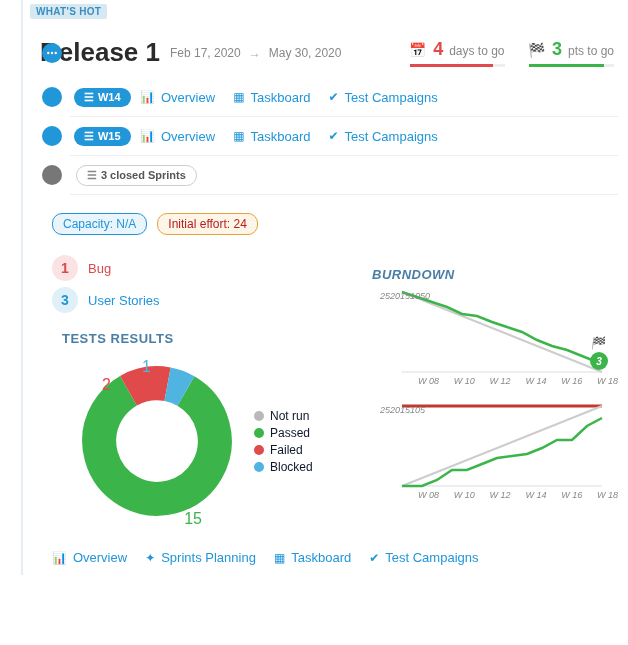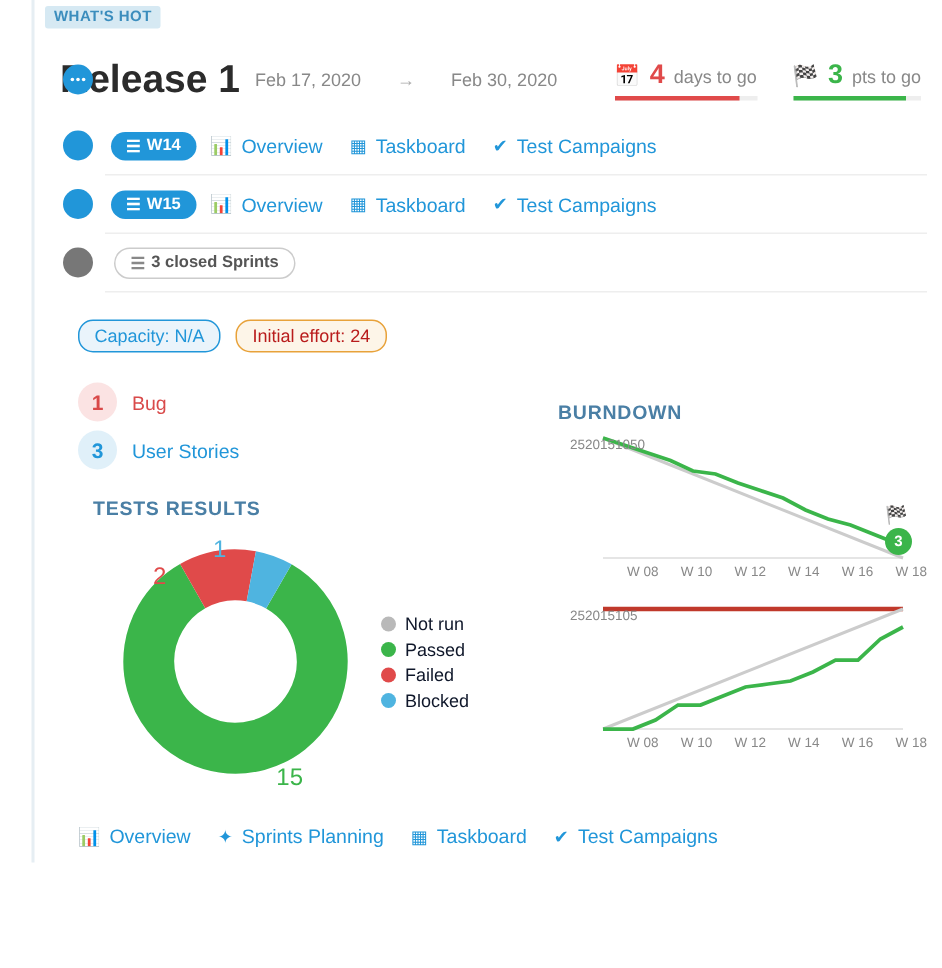--- a/index.html
+++ b/index.html
@@ -5,21 +5,21 @@
   * { box-sizing: border-box; margin: 0; padding: 0; }
   body { font-family: -apple-system, "Segoe UI", Arial, sans-serif; font-size: 13px; color: #333; background: #fff; width: 628px; }
   .timeline { position: relative; padding-left: 30px; }
   .timeline::before { content: ""; position: absolute; left: 21px; top: 0; bottom: 0; width: 2px; background: #e6eef3; }
   .whats-hot { display: inline-block; background: #d6e9f3; color: #3b8dbd; font-size: 10px; font-weight: 700; padding: 2px 6px; border-radius: 2px; margin: 4px 0 8px 0; letter-spacing: 0.3px; }
   .node { position: absolute; left: 12px; width: 20px; height: 20px; border-radius: 50%; background: #2196d9; display: flex; align-items: center; justify-content: center; color: #fff; font-size: 10px; }
   .node.grey { background: #777; }
   .node svg { width: 12px; height: 12px; fill: #fff; }
   .release-row { position: relative; display: flex; align-items: center; margin: 10px 0 14px 0; padding-left: 10px; }
   .release-title { font-size: 26px; font-weight: 700; color: #2b2b2b; margin-right: 10px; }
-  .date-range { font-size: 12px; color: #888; display: flex; align-items: center; gap: 24px; }
+  .date-range { font-size: 12px; color: #888; display: flex; align-items: center; gap: 8px; }
   .arrow-sep { color: #aaa; }
   .release-right { margin-left: auto; display: flex; gap: 24px; padding-right: 14px; }
   .metric { display: flex; flex-direction: column; }
   .metric-top { display: flex; align-items: baseline; gap: 6px; font-size: 12px; color: #888; }
   .metric-top .big { font-size: 18px; font-weight: 700; }
   .metric-top .big.red { color: #e04a4a; }
   .metric-top .big.green { color: #3bb54a; }
   .metric-top .icon { font-size: 14px; }
   .metric-bar { height: 3px; background: #eee; margin-top: 4px; position: relative; }
   .metric-bar > span { position: absolute; left: 0; top: 0; bottom: 0; }
@@ -35,21 +35,21 @@
   .divider { border: none; border-top: 1px solid #eee; margin-left: 40px; margin-right: 10px; }
 
   .content { padding: 18px 10px 10px 22px; }
   .pill-row { display: flex; gap: 10px; margin-bottom: 14px; }
   .pill { font-size: 12px; padding: 3px 10px; border-radius: 10px; border: 1px solid; }
   .pill.blue { color: #2196d9; border-color: #2196d9; background: #eaf4fb; }
   .pill.orange { color: #b91c1c; border-color: #e8a23a; background: #fdf5e8; }
 
   .two-col { display: flex; gap: 20px; }
   .left-col { flex: 0 0 300px; }
-  .right-col { flex: 1; }
+  .right-col { flex: 1; font-style: italic; }
 
   .count-row { display: flex; align-items: center; gap: 10px; margin: 6px 0; }
   .count-badge { width: 26px; height: 26px; border-radius: 50%; display: flex; align-items: center; justify-content: center; font-weight: 700; font-size: 14px; }
   .count-badge.red { background: #fbe3e3; color: #d94a4a; }
   .count-badge.blue { background: #e0f0f9; color: #2196d9; }
   .count-label.red { color: #d94a4a; }
   .count-label.blue { color: #2196d9; }
 
   .section-title { font-size: 13px; font-weight: 700; color: #4a7fa5; letter-spacing: 0.5px; margin: 18px 0 10px 0; }
   .section-title.indent { margin-left: 10px; }
@@ -85,21 +85,21 @@
       <svg viewBox="0 0 16 16">
           <circle cx="3" cy="8" r="1.6"></circle>
           <circle cx="8" cy="8" r="1.6"></circle>
           <circle cx="13" cy="8" r="1.6"></circle>
         </svg>
     </div>
     <span class="release-title">Release 1</span>
     <span class="date-range">
       <span>Feb 17, 2020</span>
       <span class="arrow-sep">→</span>
-      <span>Feb 30, 2020</span>
+      <span>May 30, 2020</span>
     </span>
     <div class="release-right">
       <div class="metric">
         <div class="metric-top">
           <span class="icon" style="color:#e04a4a">📅</span>
           <span class="big red">4</span>
           <span>days to go</span>
         </div>
         <div class="metric-bar">
             <span class="red"></span>

